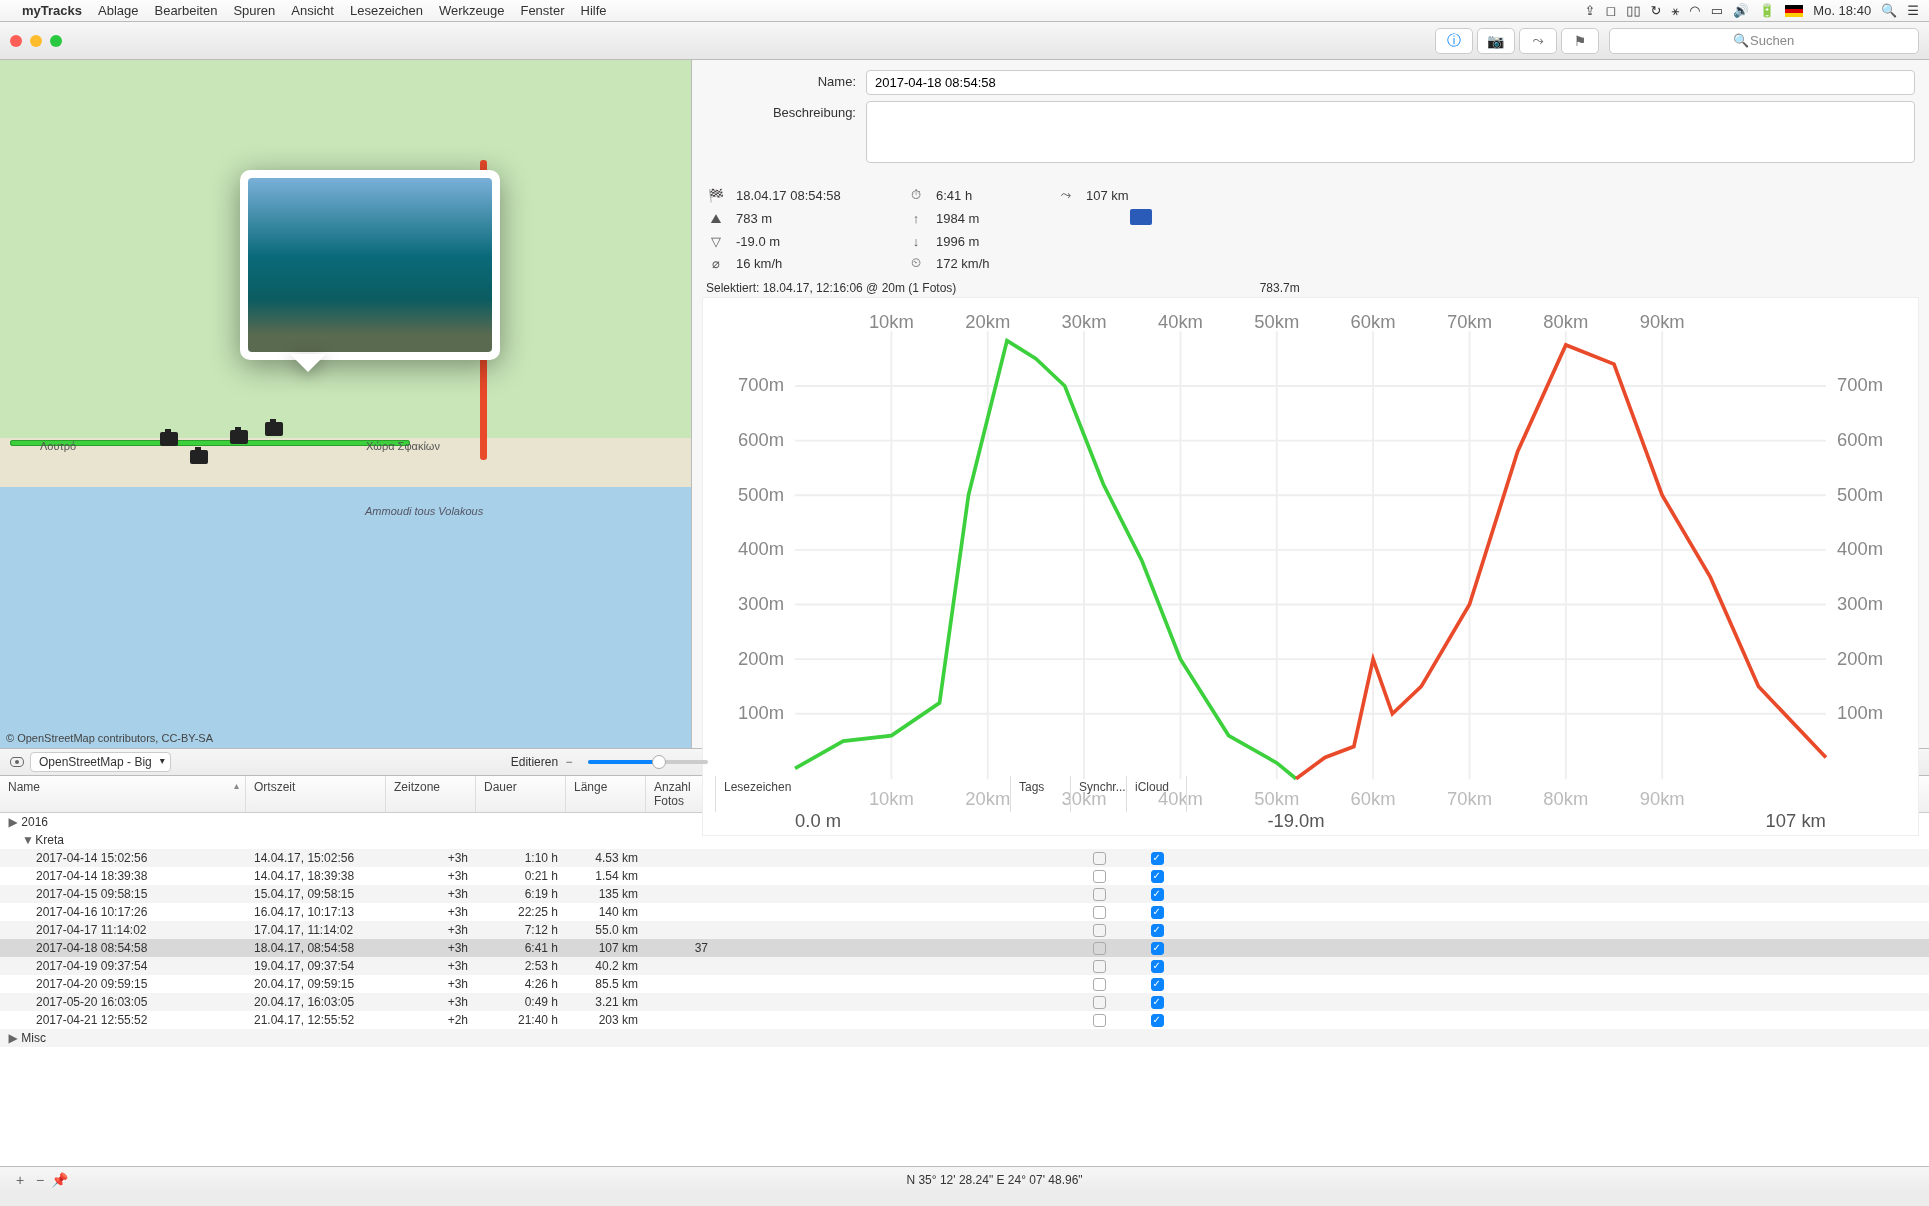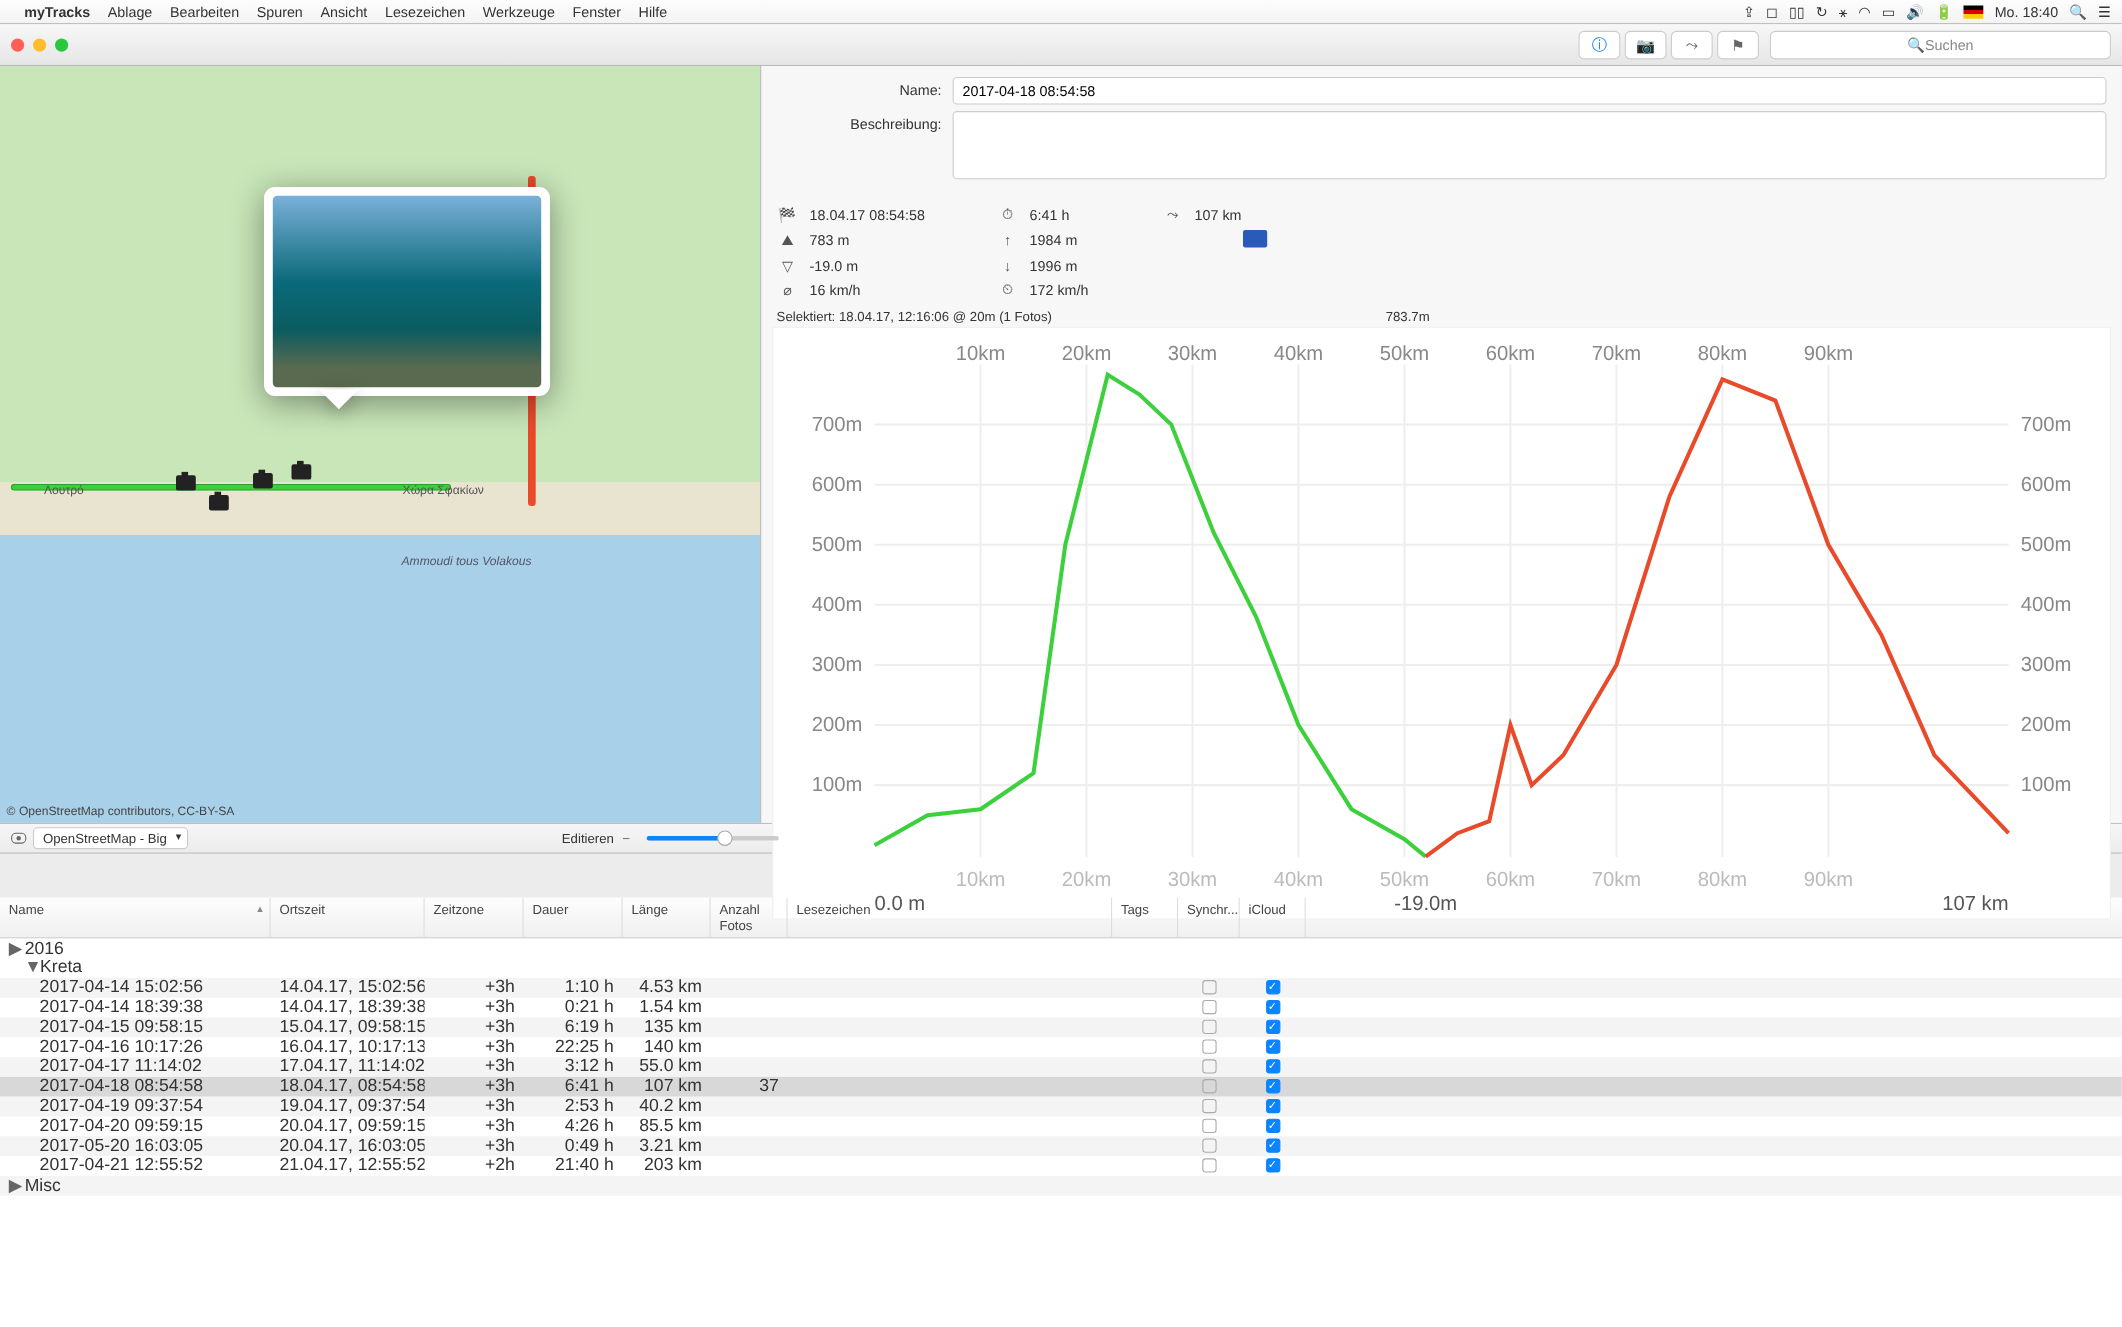--- a/index.html
+++ b/index.html
@@ -59,25 +59,25 @@
 .midbar { height:28px; border-top:1px solid #bbb; border-bottom:1px solid #bbb; background:linear-gradient(#f6f6f6,#ececec); display:flex; align-items:center; padding:0 10px; font-size:12px; }
 .midbar .dropdown { background:#fff; border:1px solid #ccc; border-radius:4px; padding:2px 18px 2px 8px; position:relative; margin-left:6px; }
 .midbar .dropdown::after { content:'▾'; position:absolute; right:5px; top:2px; font-size:10px; }
 .midbar .seg { margin-left:auto; display:flex; align-items:center; gap:6px; }
 .midbar .ibtn { width:22px; height:20px; display:inline-flex; align-items:center; justify-content:center; color:#666; }
 .midbar .slider { width:120px; height:4px; background:#ccc; border-radius:2px; position:relative; margin:0 8px; }
 .midbar .slider .fill { position:absolute; left:0; top:0; height:4px; width:55%; background:#0a84ff; border-radius:2px; }
 .midbar .slider .thumb { position:absolute; left:53%; top:-5px; width:14px; height:14px; background:#fff; border:1px solid #aaa; border-radius:50%; }
 
 
-.table-area { height:390px; overflow:hidden; background:#fff;margin-top:40px; }
+.table-area { height:390px; overflow:hidden; background:#fff; }
 .thead { display:flex; background:linear-gradient(#fdfdfd,#f0f0f0); border-bottom:1px solid #ccc; font-size:12px; color:#444; }
 .thead .th { padding:4px 8px; border-right:1px solid #ddd; position:relative; }
 .thead .th.sort::after { content:'▴'; position:absolute; right:6px; top:4px; color:#888; font-size:10px; }
-.tbody { font-size:16px; }
+.tbody { font-size:12px; }
 .tr { display:flex; height:18px; align-items:center; }
 .tr.alt { background:#f4f4f4; }
 .tr.sel { background:#d8d8d8; }
 .td { padding:1px 8px; overflow:hidden; white-space:nowrap; }
 .td.r { text-align:right; }
 .disclosure { display:inline-block; width:10px; text-align:center; color:#666; }
 .checkbox { width:13px; height:13px; border:1px solid #aaa; border-radius:3px; display:inline-block; vertical-align:middle; }
 .checkbox.on { background:#0a84ff; border-color:#0a84ff; position:relative; }
 .checkbox.on::after { content:'✓'; color:#fff; font-size:10px; position:absolute; left:1px; top:-1px; }
 
@@ -335,21 +335,21 @@
     <div class="td c-fotos r"></div>
     <div class="td c-besch"></div>
     <div class="td c-tags"></div>
     <div class="td c-sync" style="text-align:center"><span class="checkbox"></span></div>
     <div class="td c-icloud" style="text-align:center"><span class="checkbox on"></span></div>
   </div>
       <div class="tr alt">
     <div class="td c-name" style="padding-left:36px">2017-04-17 11:14:02</div>
     <div class="td c-orts">17.04.17, 11:14:02</div>
     <div class="td c-zeit r">+3h</div>
-    <div class="td c-dauer r">3:12 h</div>
+    <div class="td c-dauer r">7:12 h</div>
     <div class="td c-laenge r">55.0 km</div>
     <div class="td c-fotos r"></div>
     <div class="td c-besch"></div>
     <div class="td c-tags"></div>
     <div class="td c-sync" style="text-align:center"><span class="checkbox"></span></div>
     <div class="td c-icloud" style="text-align:center"><span class="checkbox on"></span></div>
   </div>
       <div class="tr  sel">
     <div class="td c-name" style="padding-left:36px">2017-04-18 08:54:58</div>
     <div class="td c-orts">18.04.17, 08:54:58</div>

